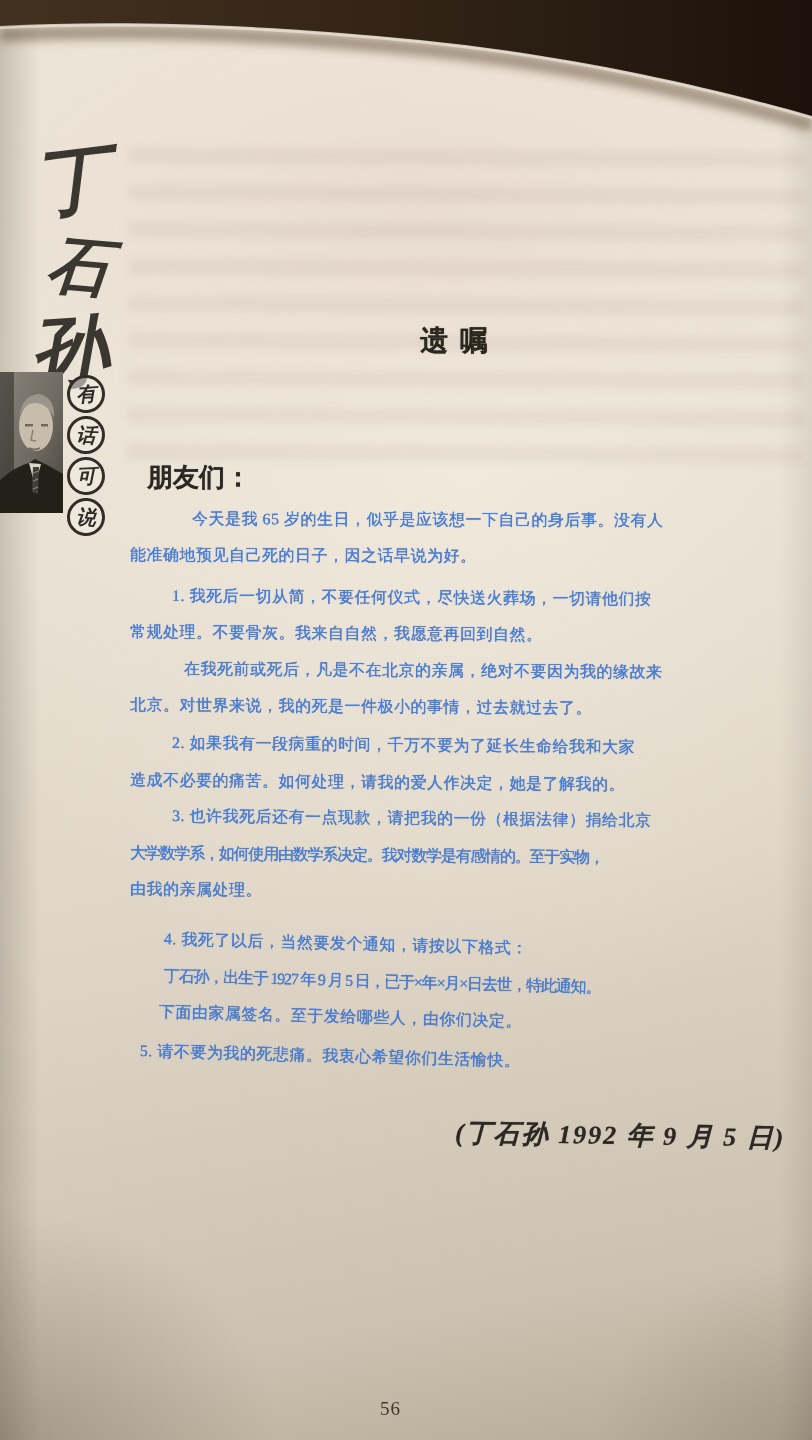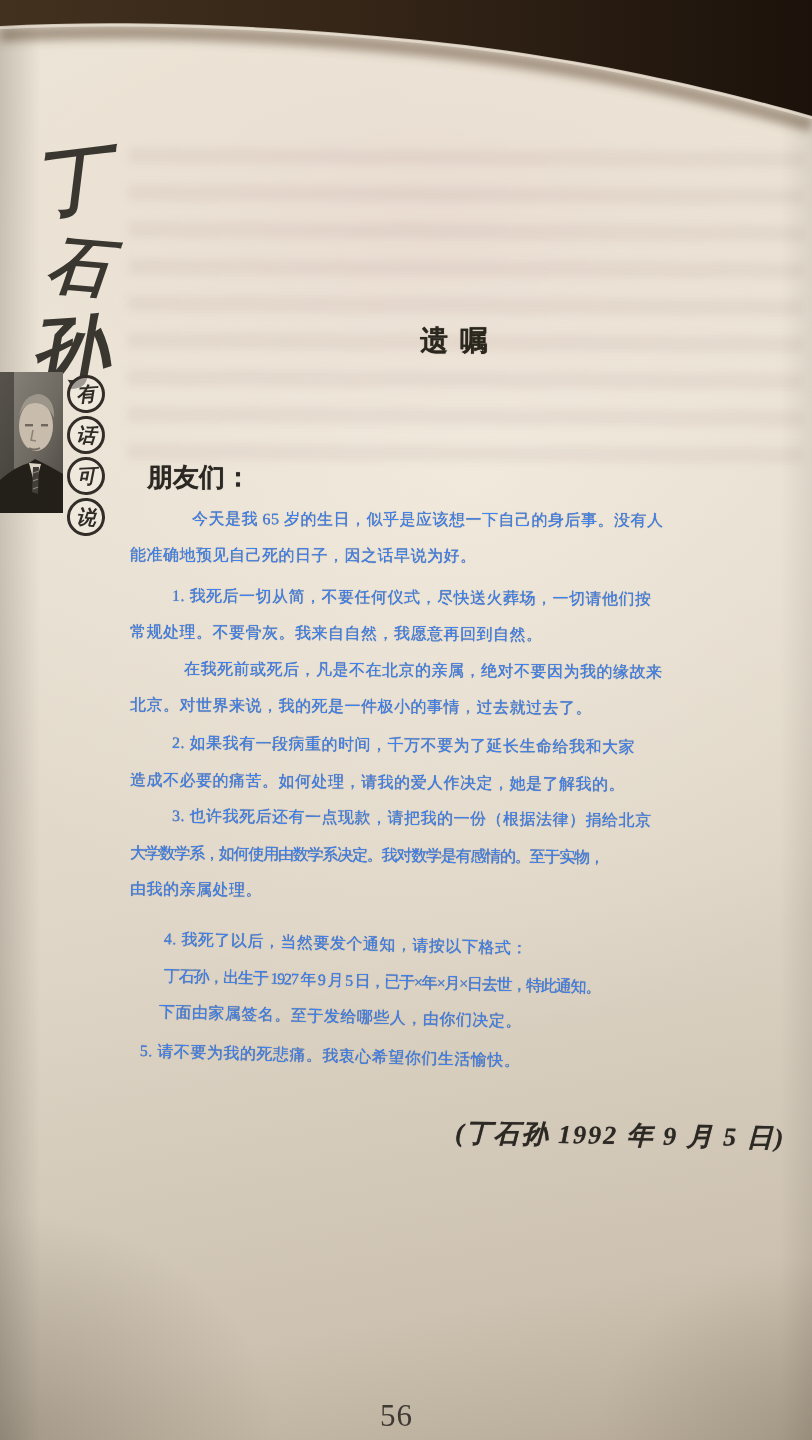--- a/index.html
+++ b/index.html
@@ -101,21 +101,21 @@
   .signature{
     position:absolute;top:1118px;left:455px;
     font-size:26px;font-style:italic;font-weight:600;
     letter-spacing:2px;color:#2c2925;
     transform:rotate(0.9deg);
     text-shadow:0 0 0.7px rgba(44,41,37,0.7);
     white-space:nowrap;
   }
   .page-number{
     position:absolute;top:1398px;left:380px;
-    font-size:31px;color:#3e3933;letter-spacing:1px;
+    font-size:19px;color:#3e3933;letter-spacing:1px;
   }
 </style>
 </head>
 <body>
 
 <div class="stage">
 
   <div class="paper"></div>
   <div class="ghost-lines"></div>
   <div class="corner-shadow-left"></div>

